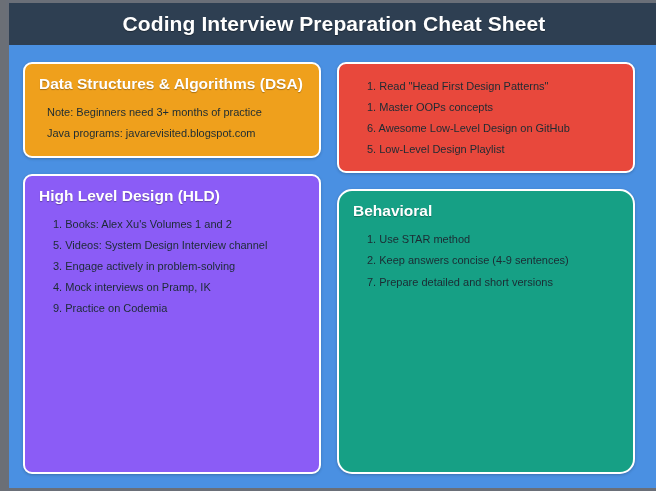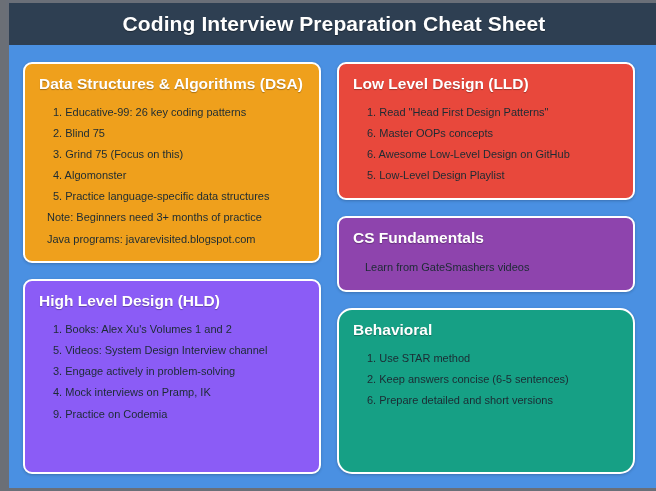--- a/index.html
+++ b/index.html
@@ -108,66 +108,54 @@
   <div id="header">
     <div id="header-title">Coding Interview Preparation Cheat Sheet</div>
   </div>
 
   <div id="grid">
 
     <div class="column">
 
       <div class="card card-dsa">
         <div class="card-title">Data Structures &amp; Algorithms (DSA)</div>
-        <ul class="card-list">
-          <li>1. Educative-99: 26 key coding patterns</li>
-          <li>2. Blind 75</li>
-          <li>3. Grind 75 (Focus on this)</li>
-          <li>4. Algomonster</li>
-          <li>5. Practice language-specific data structures</li>
-        </ul>
         <div class="card-note">Note: Beginners need 3+ months of practice</div>
         <div class="card-note">Java programs: javarevisited.blogspot.com</div>
       </div>
 
       <div class="card card-hld">
         <div class="card-title">High Level Design (HLD)</div>
         <ul class="card-list">
           <li>1. Books: Alex Xu's Volumes 1 and 2</li>
           <li>5. Videos: System Design Interview channel</li>
           <li>3. Engage actively in problem-solving</li>
           <li>4. Mock interviews on Pramp, IK</li>
           <li>9. Practice on Codemia</li>
         </ul>
       </div>
 
     </div>
 
     <div class="column">
 
       <div class="card card-lld">
-        <div class="card-title">Low Level Design (LLD)</div>
         <ul class="card-list">
           <li>1. Read "Head First Design Patterns"</li>
-          <li>6. Master OOPs concepts</li>
+          <li>1. Master OOPs concepts</li>
           <li>6. Awesome Low-Level Design on GitHub</li>
           <li>5. Low-Level Design Playlist</li>
         </ul>
       </div>
 
-      <div class="card card-cs">
-        <div class="card-title">CS Fundamentals</div>
-        <div class="plain-line">Learn from GateSmashers videos</div>
-      </div>
 
       <div class="card card-beh">
         <div class="card-title">Behavioral</div>
         <ul class="card-list">
           <li>1. Use STAR method</li>
-          <li>2. Keep answers concise (6-5 sentences)</li>
-          <li>6. Prepare detailed and short versions</li>
+          <li>2. Keep answers concise (4-9 sentences)</li>
+          <li>7. Prepare detailed and short versions</li>
         </ul>
       </div>
 
     </div>
 
   </div>
 </div>
 
 </body></html>

